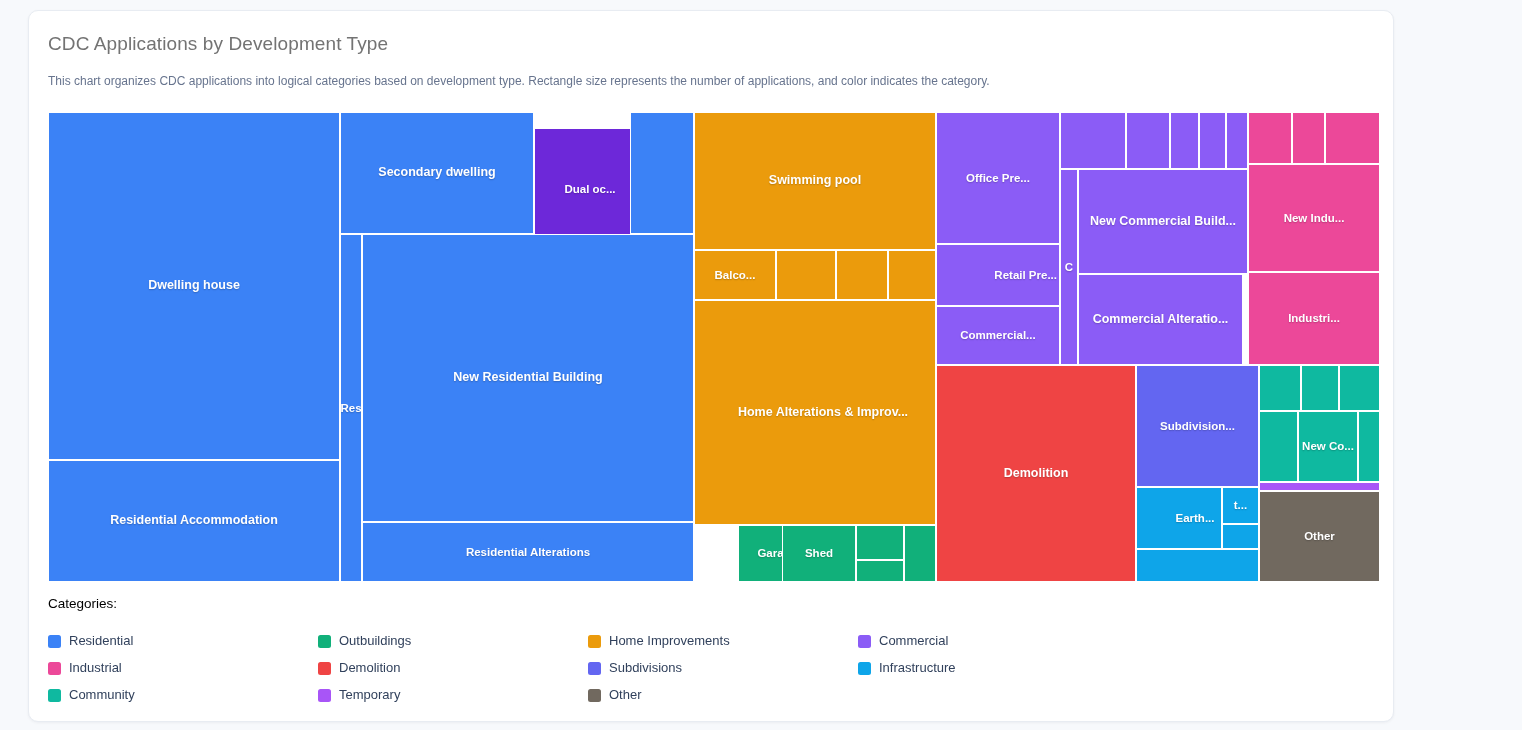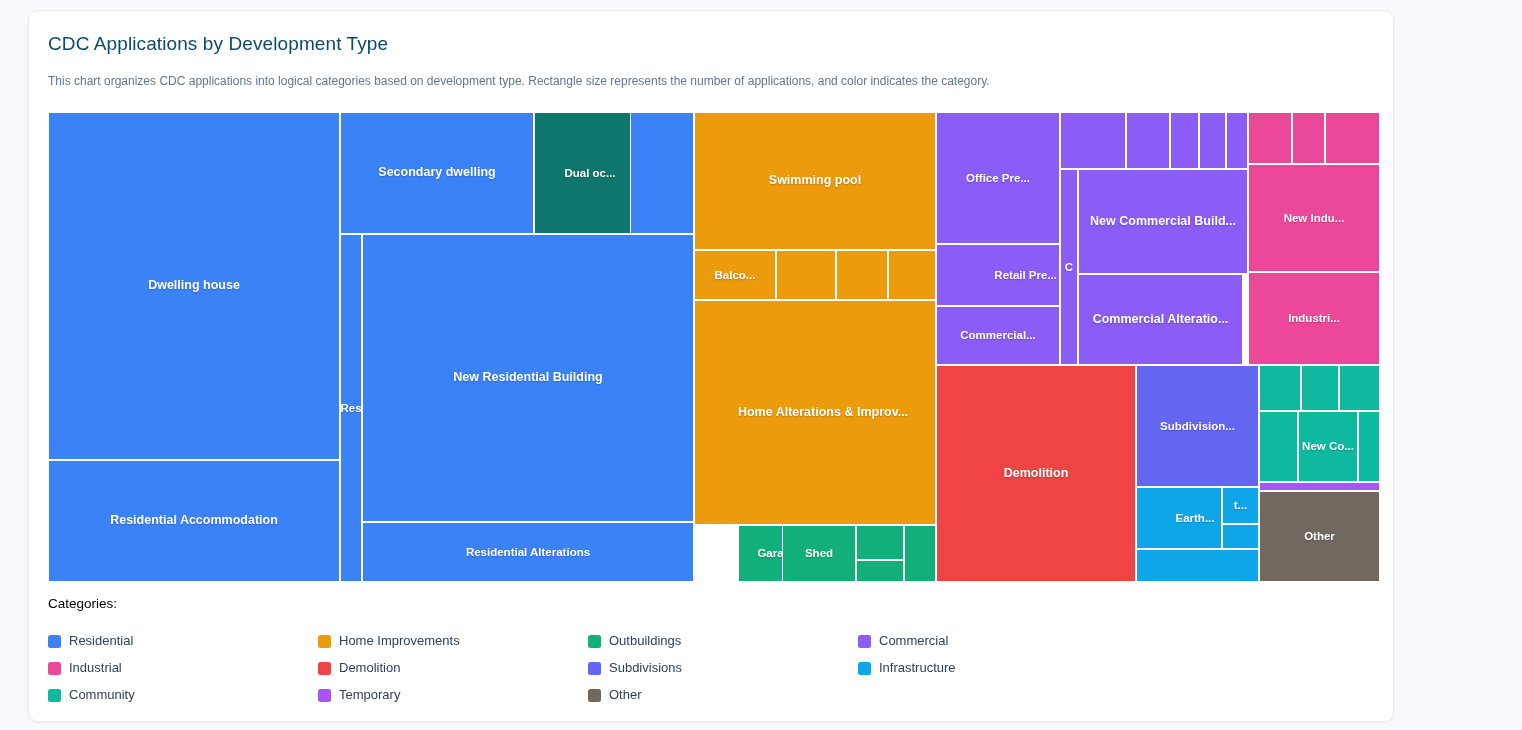--- a/index.html
+++ b/index.html
@@ -17,21 +17,21 @@
     width: 1366px; height: 712px;
     background: #ffffff;
     border: 1px solid #e8ecf2;
     border-radius: 10px;
     box-shadow: 0 1px 3px rgba(16,24,40,0.05);
   }
   #title {
     position: absolute;
     left: 19px; top: 22px;
     font-size: 19px;
-    color: #0c4a6e;
+    color: #737373;
     letter-spacing: .1px;
     white-space: nowrap;
   }
   #subtitle {
     position: absolute;
     left: 19px; top: 63px;
     font-size: 12px;
     color: #67748e;
     white-space: nowrap;
   }
@@ -105,21 +105,21 @@
       </div>
       <div class="cell" title="Residential Accommodation" style="left: 0px; top: 348px; width: 292px; height: 122px; background: rgb(59, 130, 246);">
         <span class="cell-label big">Residential Accommodation</span>
       </div>
       <div class="cell" title="Residential flat building" style="left: 292px; top: 122px; width: 22px; height: 348px; background: rgb(59, 130, 246);">
         <span class="cell-label">Res</span>
       </div>
       <div class="cell" title="Secondary dwelling" style="left: 292px; top: 0px; width: 194px; height: 122px; background: rgb(59, 130, 246);">
         <span class="cell-label big">Secondary dwelling</span>
       </div>
-      <div class="cell" title="Dual occupancy" style="left: 486px; top: 0px; width: 112px; height: 122px; background: #0f766e;">
+      <div class="cell" title="Dual occupancy" style="left: 486px; top: 16px; width: 112px; height: 122px; background: #6d28d9;">
         <span class="cell-label">Dual oc...</span>
       </div>
       <div class="cell" title="Multi dwelling housing" style="left: 582px; top: 0px; width: 64px; height: 122px; background: rgb(59, 130, 246);"></div>
       <div class="cell" title="New Residential Building" style="left: 314px; top: 122px; width: 332px; height: 288px; background: rgb(59, 130, 246);">
         <span class="cell-label big">New Residential Building</span>
       </div>
       <div class="cell" title="Residential Alterations" style="left: 314px; top: 410px; width: 332px; height: 60px; background: rgb(59, 130, 246);">
         <span class="cell-label">Residential Alterations</span>
       </div>
       <div class="cell" title="Swimming pool" style="left: 646px; top: 0px; width: 242px; height: 138px; background: rgb(235, 155, 12);">
@@ -204,28 +204,28 @@
     </div>
 
   <div id="legend">
     <div id="legend-title">Categories:</div>
     <div id="legend-items">
         <div class="legend-item">
           <span class="legend-swatch" style="background: rgb(59, 130, 246);"></span>
           <span>Residential</span>
         </div>
         <div class="legend-item">
+          <span class="legend-swatch" style="background: rgb(17, 176, 122);"></span>
+          <span>Outbuildings</span>
+        </div>
+        <div class="legend-item">
           <span class="legend-swatch" style="background: rgb(235, 155, 12);"></span>
           <span>Home Improvements</span>
         </div>
         <div class="legend-item">
-          <span class="legend-swatch" style="background: rgb(17, 176, 122);"></span>
-          <span>Outbuildings</span>
-        </div>
-        <div class="legend-item">
           <span class="legend-swatch" style="background: rgb(139, 92, 246);"></span>
           <span>Commercial</span>
         </div>
         <div class="legend-item">
           <span class="legend-swatch" style="background: rgb(236, 72, 153);"></span>
           <span>Industrial</span>
         </div>
         <div class="legend-item">
           <span class="legend-swatch" style="background: rgb(239, 68, 68);"></span>
           <span>Demolition</span>

